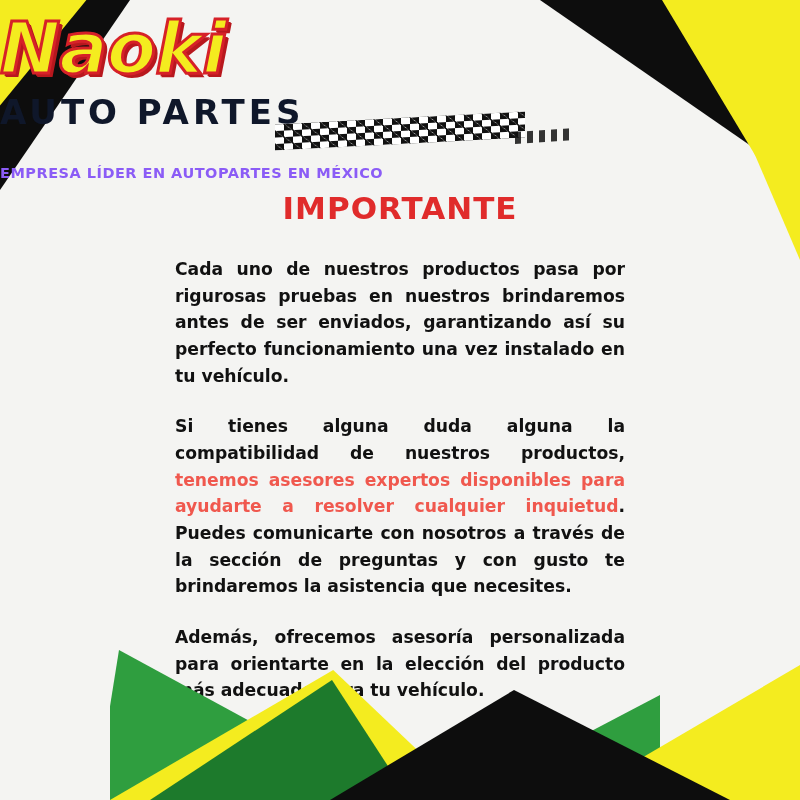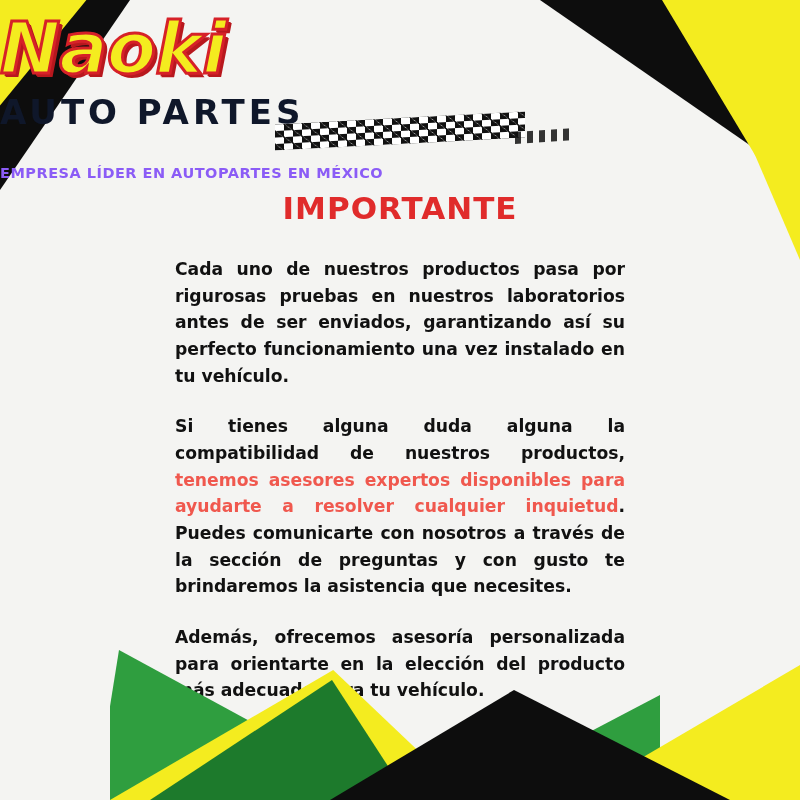--- a/index.html
+++ b/index.html
@@ -199,21 +199,21 @@
     <div class="logo-word">Naoki</div>
     <div class="logo-sub">AUTO PARTES</div>
     <div class="flag"></div>
     <div class="flag-tail"></div>
     <div class="tagline">EMPRESA LÍDER  EN AUTOPARTES EN MÉXICO</div>
   </div>
 
   <div class="content">
     <div class="title">IMPORTANTE</div>
 
-    <p class="para">Cada uno de nuestros productos pasa por rigurosas pruebas en nuestros laboratorios antes de ser enviados, garantizando así su perfecto funcionamiento una vez instalado en tu vehículo.</p>
+    <p class="para">Cada uno de nuestros productos pasa por rigurosas pruebas en nuestros brindaremos antes de ser enviados, garantizando así su perfecto funcionamiento una vez instalado en tu vehículo.</p>
 
     <p class="para">
       <span>Si tienes alguna duda alguna la compatibilidad de nuestros productos, </span><span class="hl">tenemos asesores expertos disponibles para ayudarte a resolver cualquier inquietud</span><span>. Puedes comunicarte con nosotros a través de la sección de preguntas y con gusto te brindaremos la asistencia que necesites.</span>
     </p>
 
     <p class="para">Además, ofrecemos asesoría personalizada para orientarte en la elección del producto más adecuado para tu vehículo.</p>
   </div>
 
   <div class="shape bl-green"></div>
   <div class="shape b-yellow"></div>

